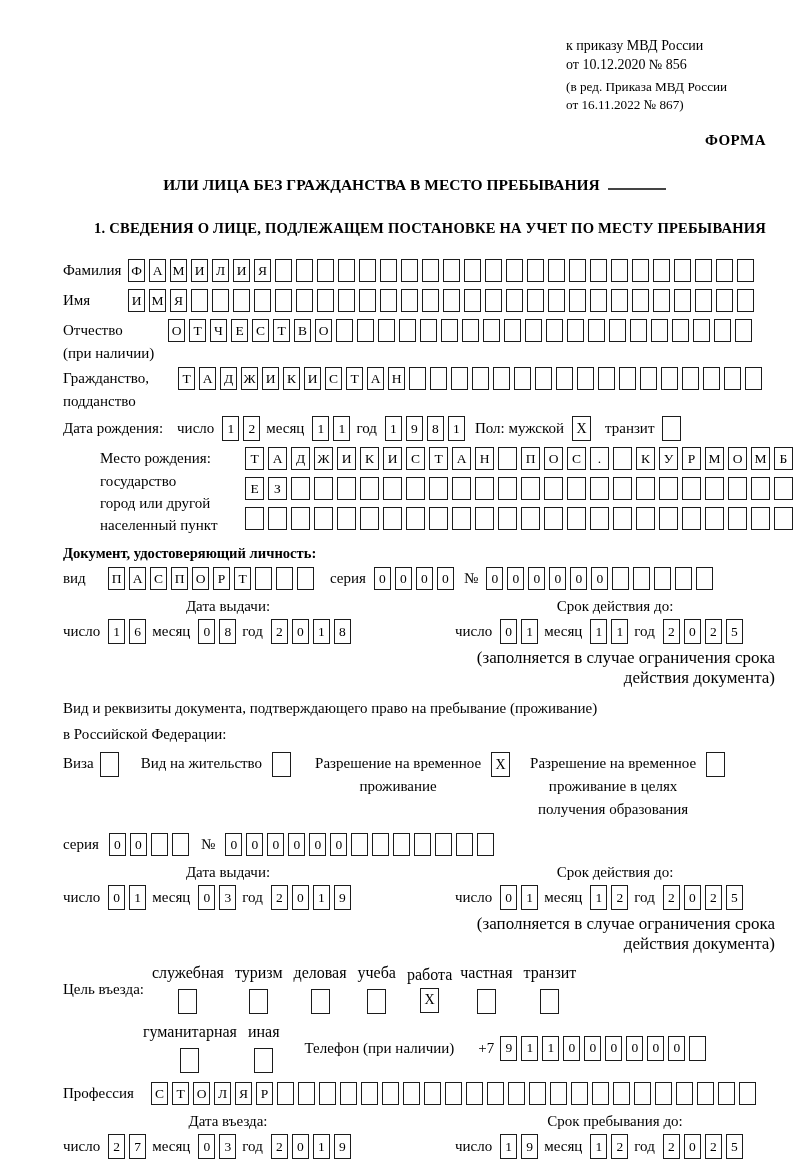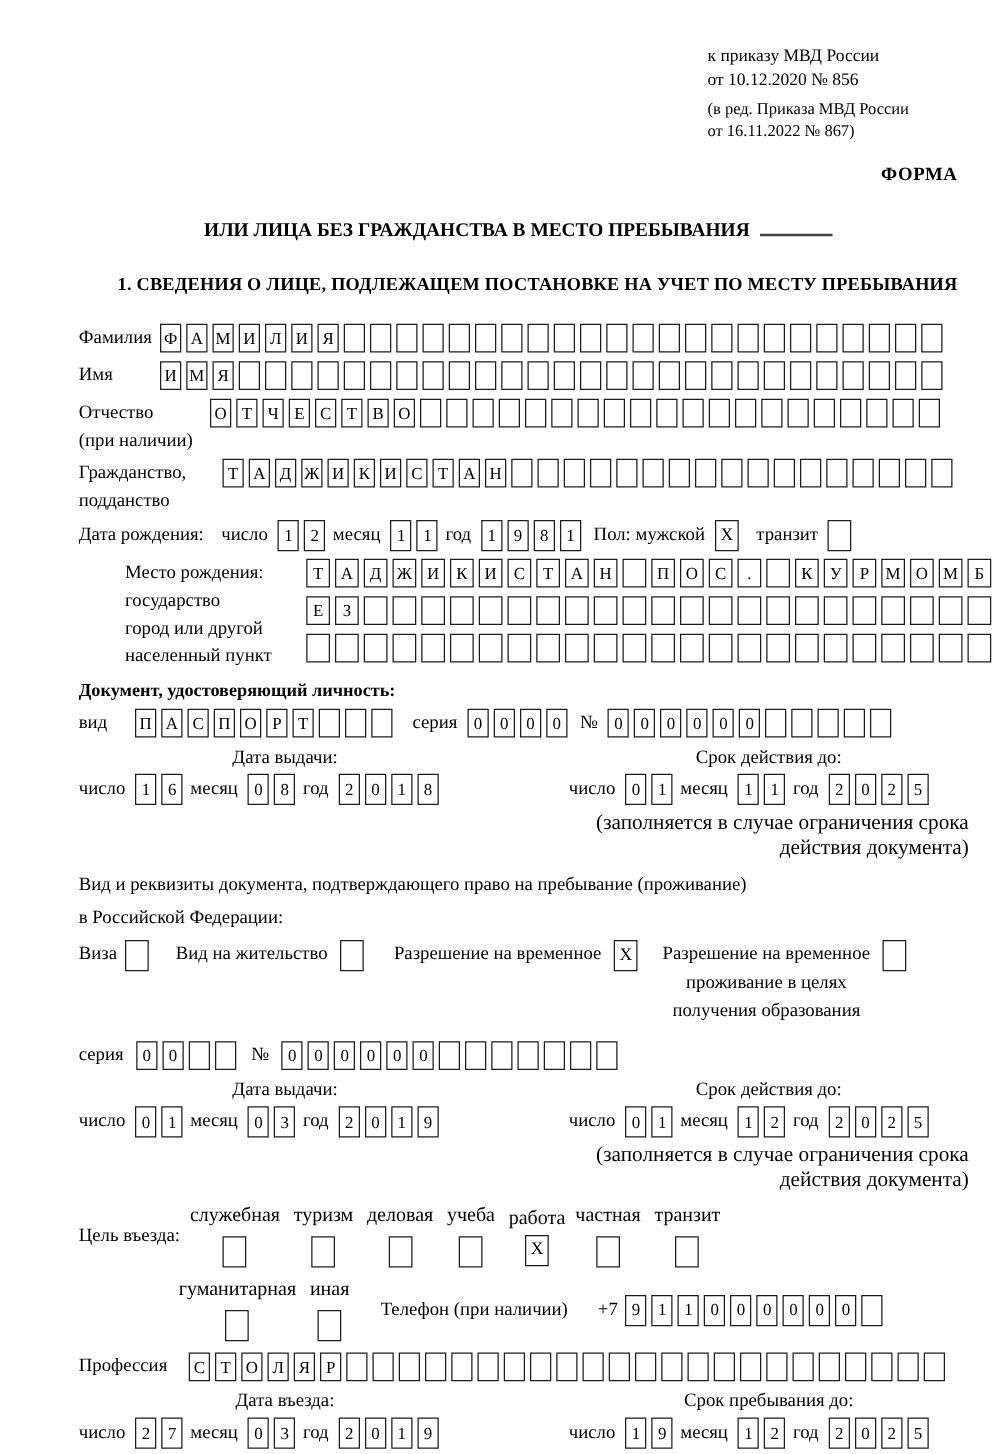--- a/index.html
+++ b/index.html
@@ -457,20 +457,21 @@
     </div>
     <div class="opt" style="margin-left:22px;">
       <span class="txt">Вид на жительство</span>
       <span class="cells cb">
           <span class="cell"></span>
         </span>
     </div>
     <div class="opt" style="margin-left:24px;">
       <span class="txt">
         <div>Разрешение на временное</div>
+        <div>проживание</div>
       </span>
       <span class="cells cb">
           <span class="cell">X</span>
         </span>
     </div>
     <div class="opt" style="margin-left:20px;">
       <span class="txt">
         <div>Разрешение на временное</div>
         <div>проживание в целях</div>
         <div>получения образования</div>

